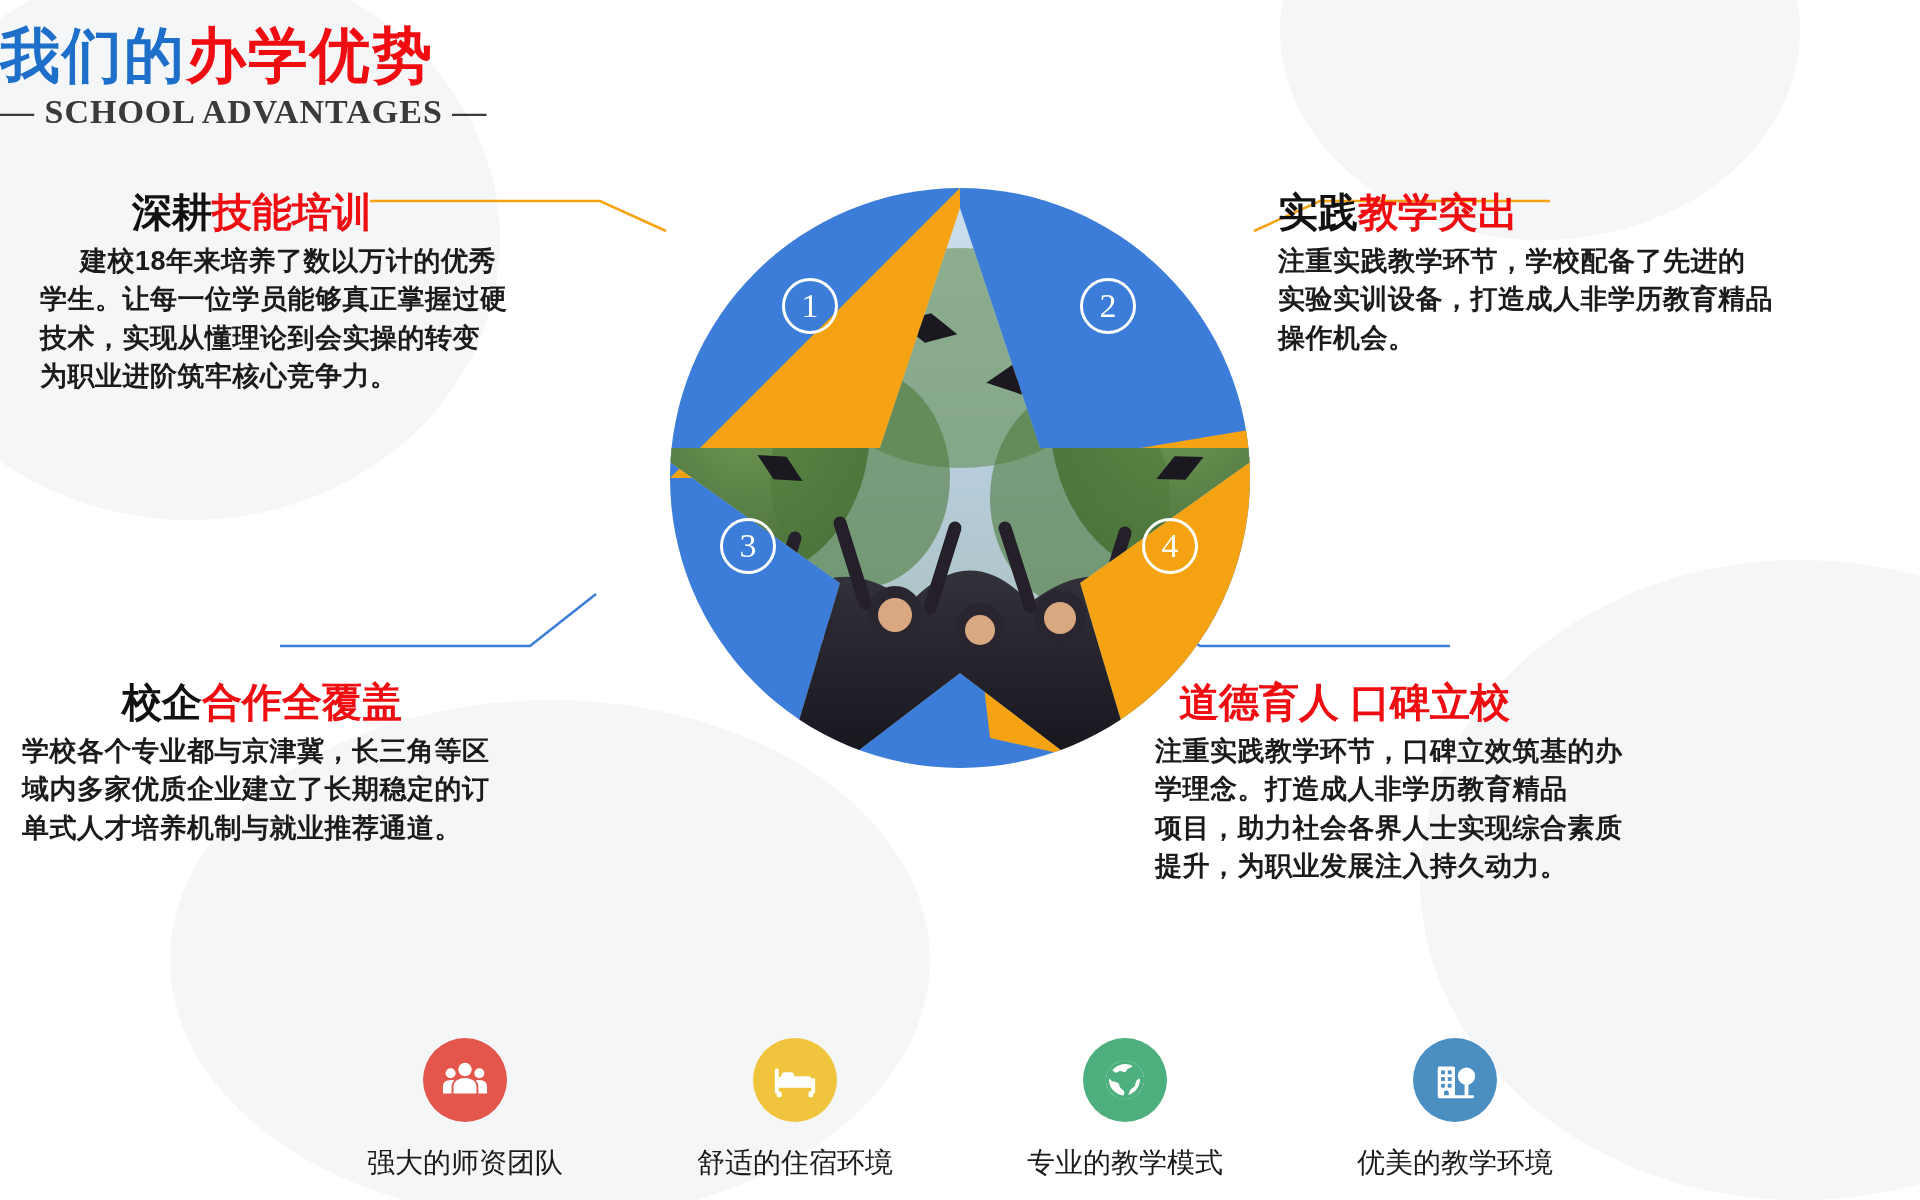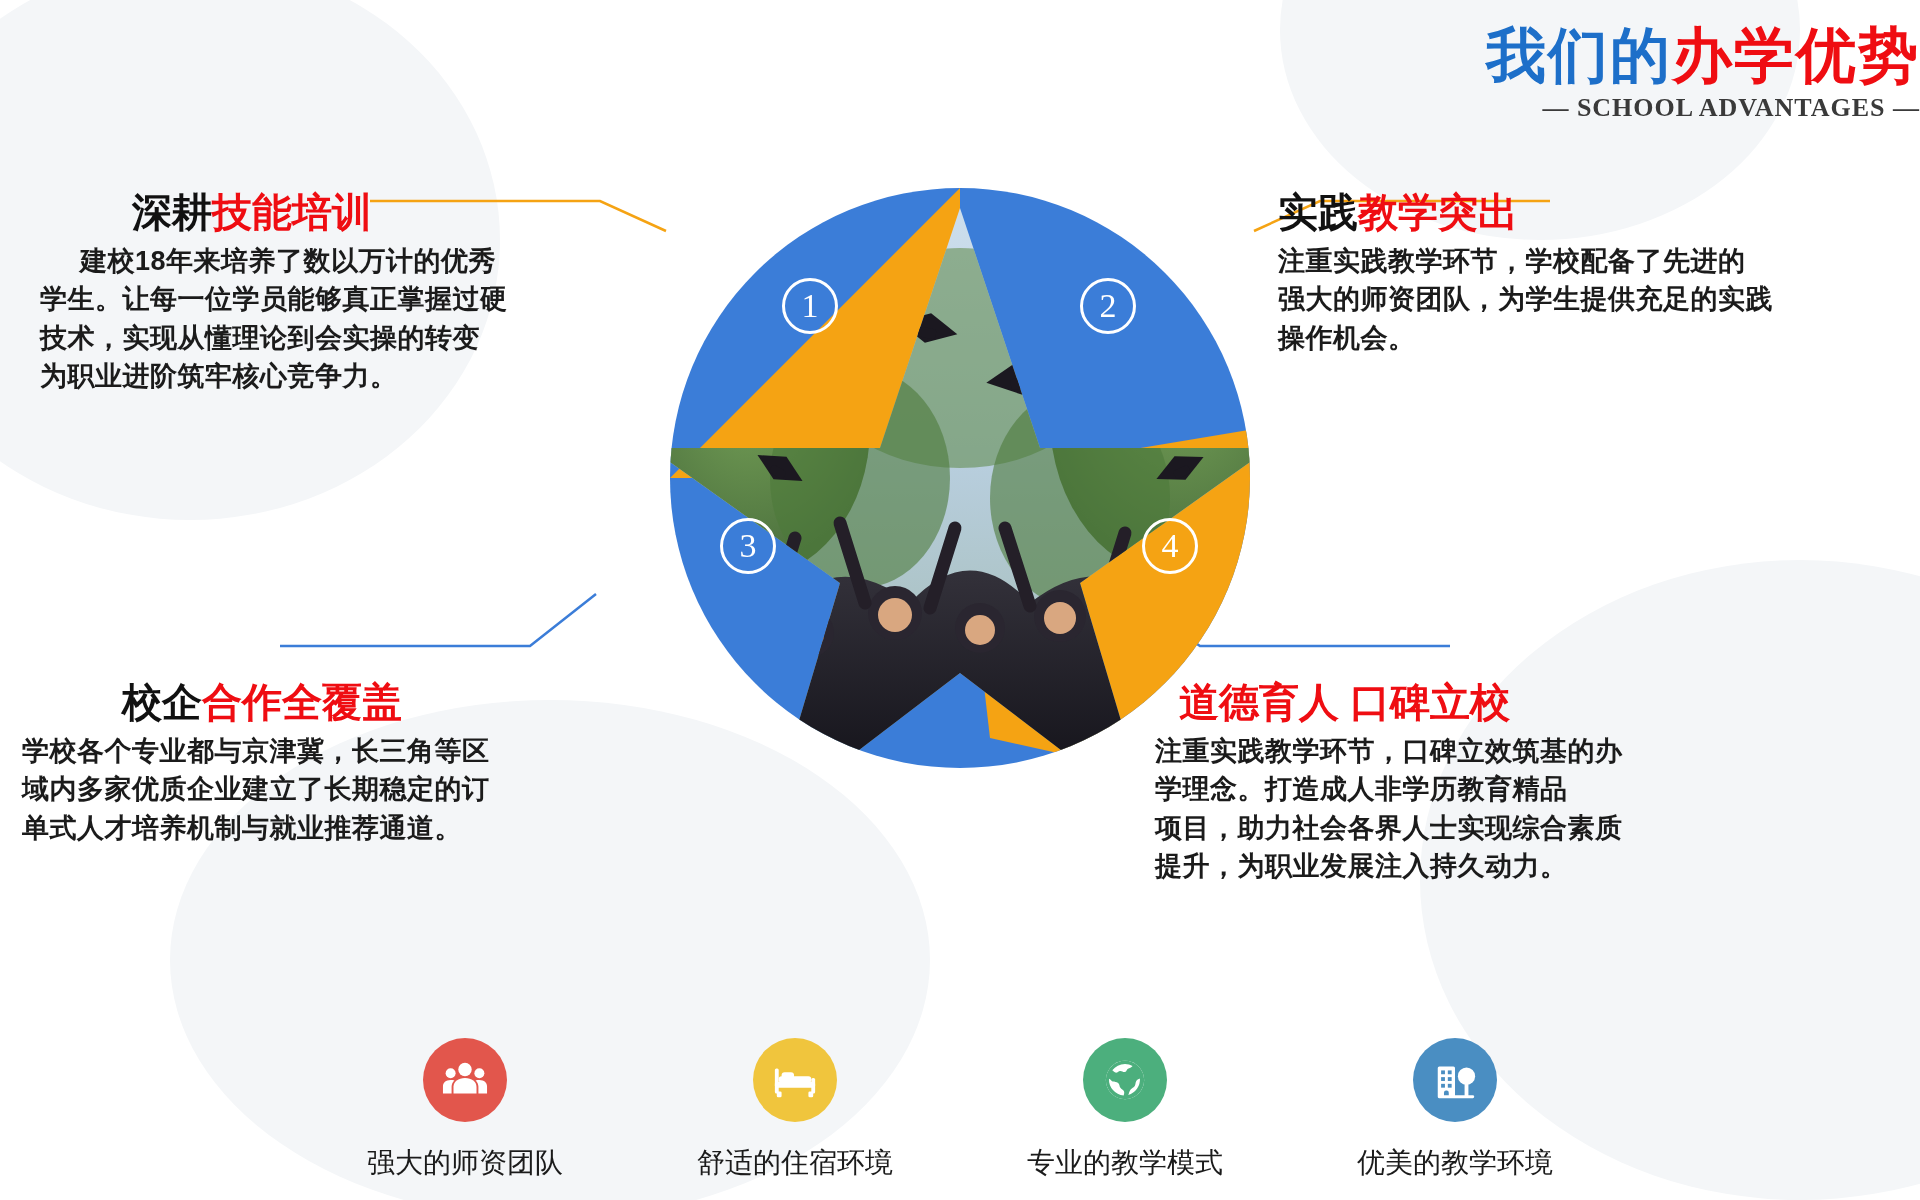--- a/index.html
+++ b/index.html
@@ -19,32 +19,32 @@
     pointer-events:none;
   }
   .bg-blob.b1 { left:-120px; top:-40px; width:620px; height:560px; }
   .bg-blob.b2 { left:170px; top:700px; width:760px; height:520px; }
   .bg-blob.b3 { right:-260px; top:560px; width:760px; height:640px; }
   .bg-blob.b4 { right:120px; top:-180px; width:520px; height:420px; }
 
   
   .header {
     position:absolute; top:24px; left:0; width:100%;
-    text-align:right; z-index:5;
+    text-align:left; z-index:5;
   }
   .title {
     font-size:60px; font-weight:bold; letter-spacing:2px;
     line-height:1.05; white-space:nowrap;
   }
   .title .seg-blue { color:#1d6fc9; }
   .title .seg-red  { color:#ef0d12; }
   .subtitle {
     margin-top:6px;
     font-family:"Liberation Serif","DejaVu Serif",serif;
-    font-size:26px; font-weight:bold; color:#3a3a3a;
+    font-size:34px; font-weight:bold; color:#3a3a3a;
     letter-spacing:1px;
   }
 
   
   .center-wrap {
     position:absolute;
     left:50%; transform:translateX(-50%);
     top:178px;
     width:600px; height:600px;
     z-index:3;
@@ -263,21 +263,21 @@
     <span>为职业进阶筑牢核心竞争力。</span>
   </p>
 </div>
 
 <div class="block blk2">
   <h3>
     <span class="k-black">实践</span><span class="k-red">教学突出</span>
   </h3>
   <p>
     <span>注重实践教学环节，学校配备了先进的</span><br>
-    <span>强大的师资团队，为学生提供充足的实践</span><br>
+    <span>实验实训设备，打造成人非学历教育精品</span><br>
     <span>操作机会。</span>
   </p>
 </div>
 
 <div class="block blk3">
   <h3>
     <span class="k-black">校企</span><span class="k-red">合作全覆盖</span>
   </h3>
   <p>
     <span>学校各个专业都与京津冀，长三角等区</span><br>

